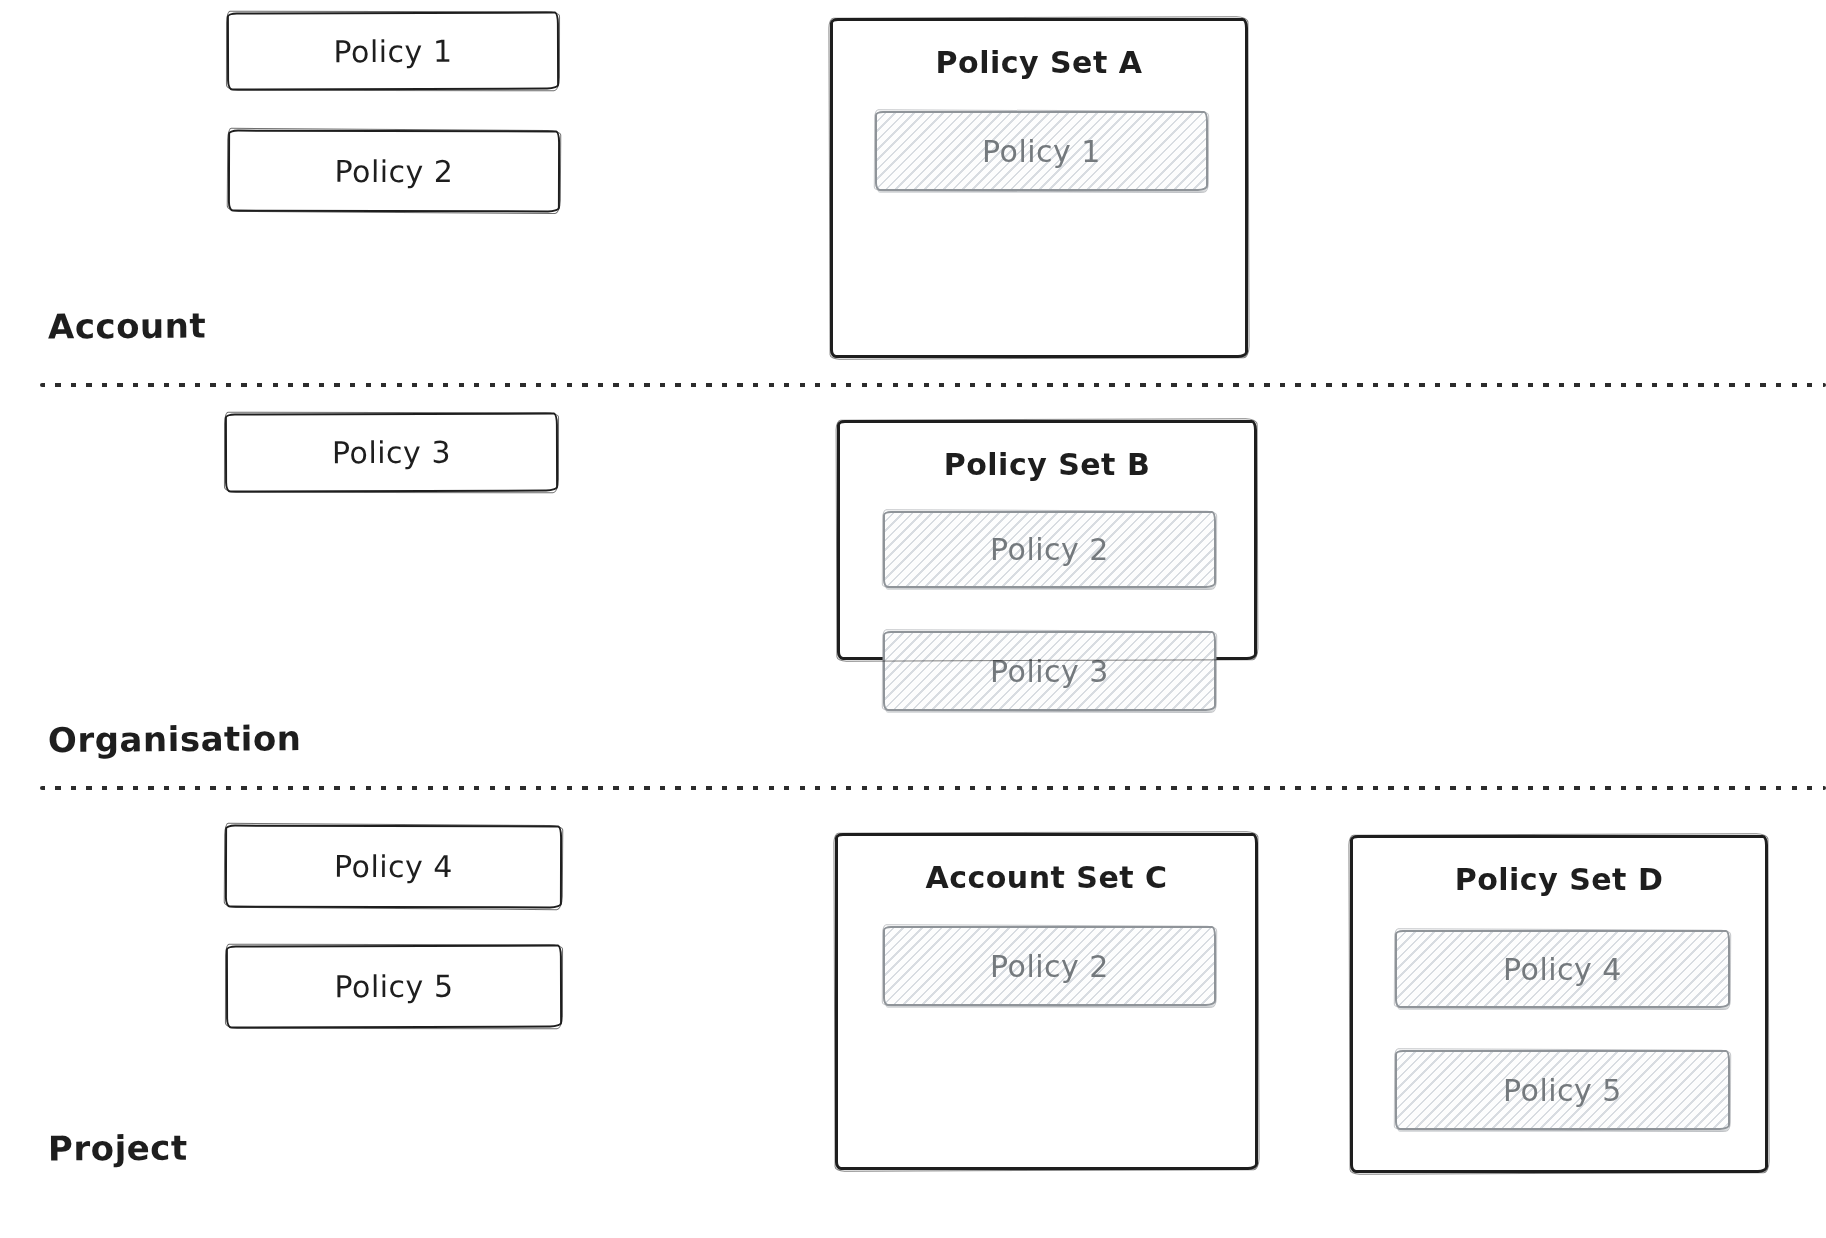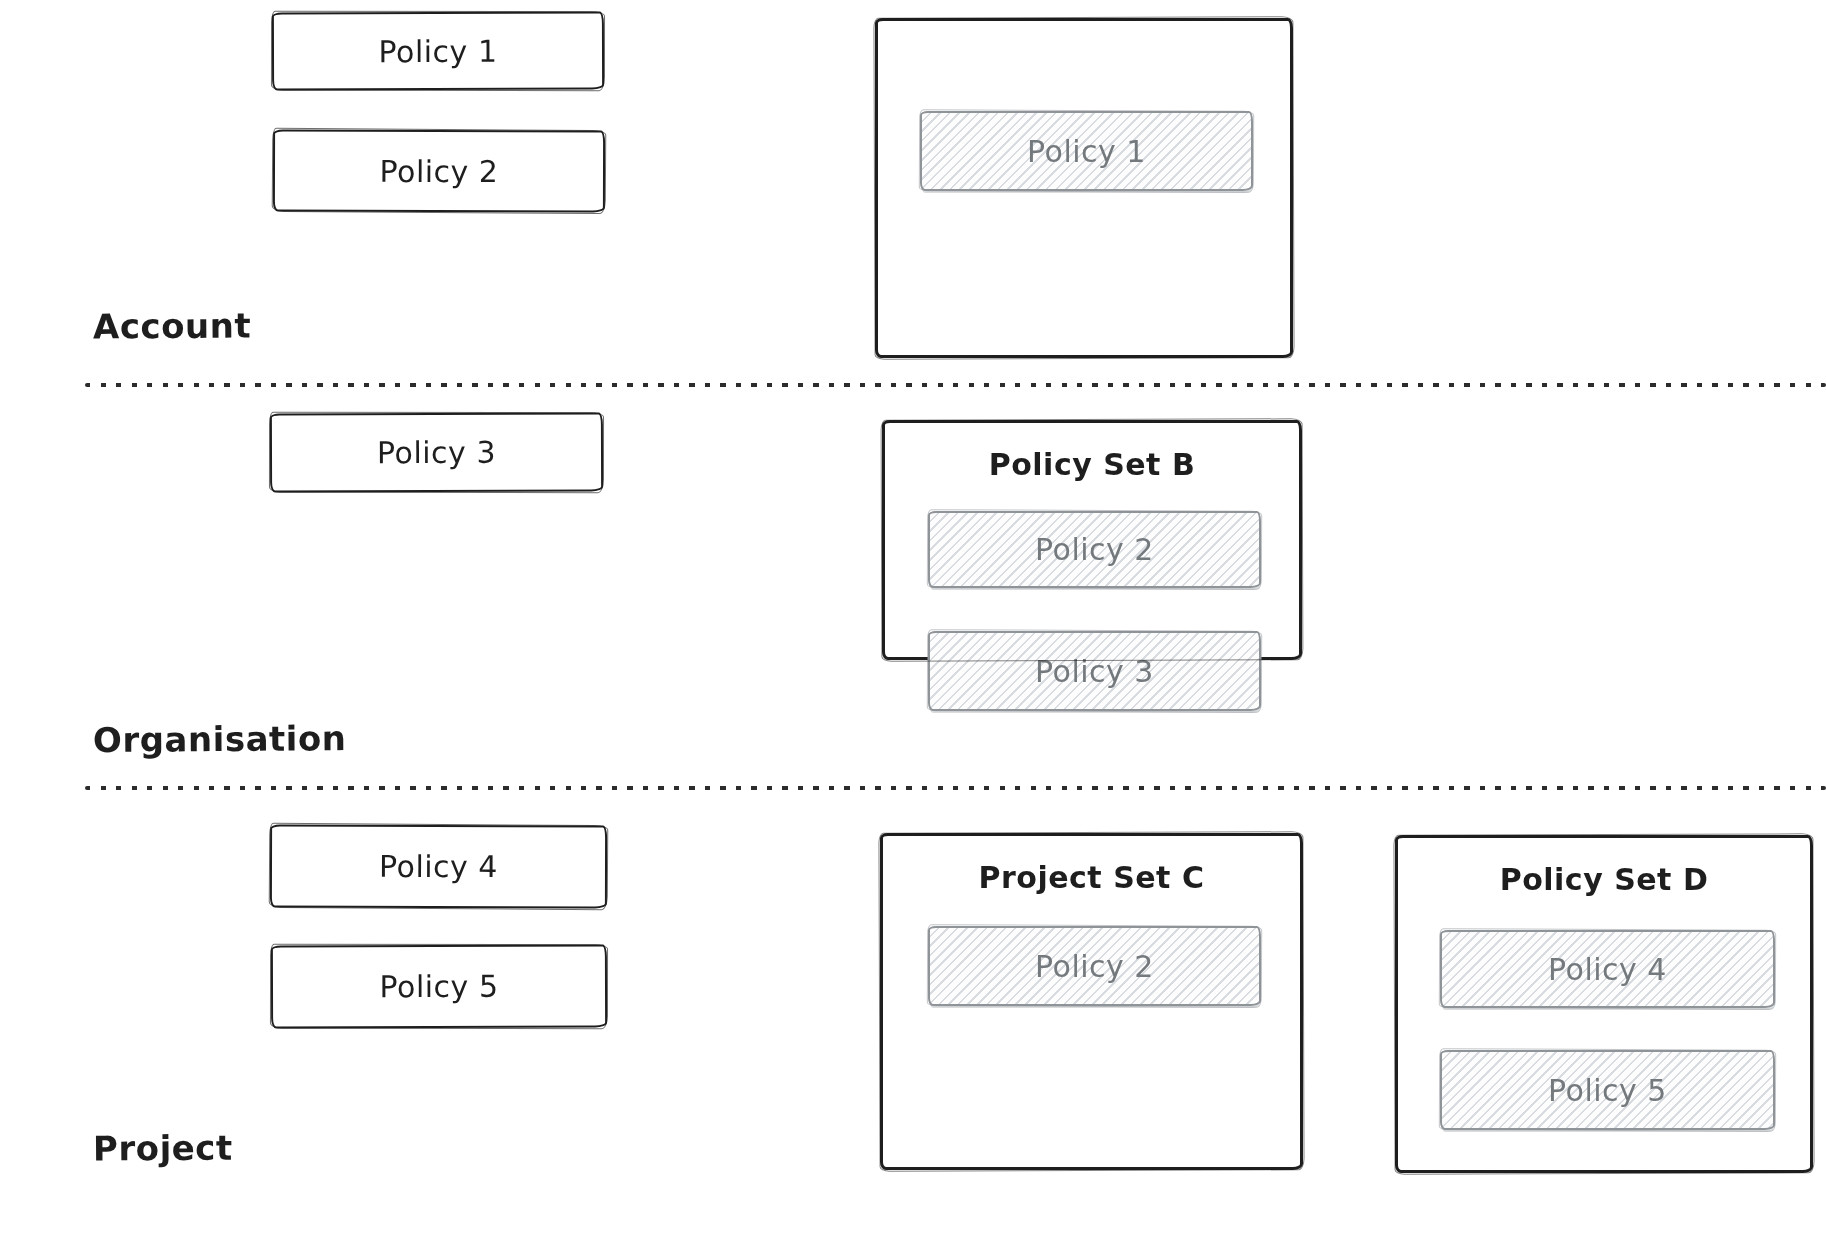--- a/index.html
+++ b/index.html
@@ -10,21 +10,21 @@
     --hatch-line:#d8dce1;
   }
   *{box-sizing:border-box;}
   html,body{margin:0;padding:0;}
   body{
     width:1826px;height:1238px;position:relative;overflow:hidden;
     background:var(--paper);
     font-family:"DejaVu Sans","Liberation Sans",sans-serif;
     color:var(--ink);
   }
-  .stage{position:absolute;inset:0;margin-left:45px;}
+  .stage{position:absolute;inset:0;}
 
   
   .sketch{
     position:absolute;
     background:var(--paper);
     border:2.6px solid var(--ink);
     border-radius:10px 4px 12px 5px / 4px 12px 5px 10px;
   }
   .sketch::after{
     content:"";position:absolute;inset:-3px;
@@ -105,20 +105,21 @@
 
   <div class="sketch policy-box rot-l" style="left:227px;top:12px;width:332px;height:78px">
     <span>Policy 1</span>
   </div>
 
   <div class="sketch policy-box rot-r" style="left:228px;top:130px;width:332px;height:82px">
     <span>Policy 2</span>
   </div>
 
   <div class="policy-set" style="left:830px;top:18px;width:418px;height:340px">
+    <div class="set-title">Policy Set A</div>
     <div class="member-box" style="left:42px;top:90px;width:333px;height:80px">
       <span>Policy 1</span>
     </div>
   </div>
 
   <div class="section-label" style="left:48px;top:306px">Account</div>
 
   <div class="divider" style="top:383px"></div>
 
   <div class="sketch policy-box rot-l" style="left:225px;top:413px;width:333px;height:79px">
@@ -141,21 +142,21 @@
 
   <div class="sketch policy-box rot-r" style="left:225px;top:825px;width:337px;height:83px">
     <span>Policy 4</span>
   </div>
 
   <div class="sketch policy-box rot-l" style="left:226px;top:945px;width:336px;height:83px">
     <span>Policy 5</span>
   </div>
 
   <div class="policy-set" style="left:835px;top:833px;width:423px;height:337px">
-    <div class="set-title">Project Set C</div>
+    <div class="set-title">Account Set C</div>
     <div class="member-box" style="left:45px;top:90px;width:333px;height:80px">
       <span>Policy 2</span>
     </div>
   </div>
 
   <div class="policy-set" style="left:1350px;top:835px;width:418px;height:338px">
     <div class="set-title">Policy Set D</div>
     <div class="member-box" style="left:42px;top:92px;width:335px;height:78px">
       <span>Policy 4</span>
     </div>

